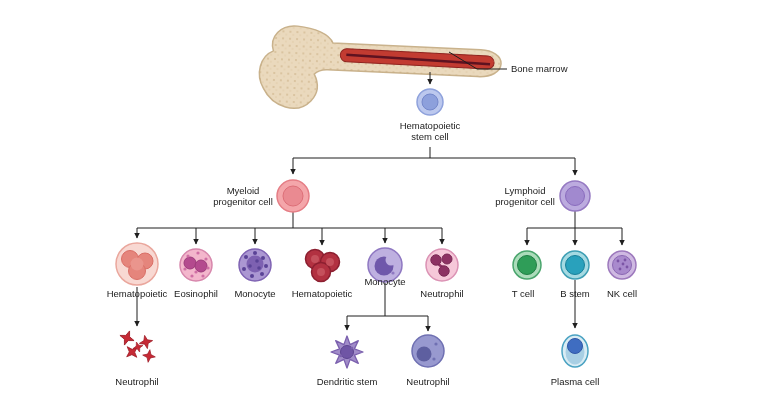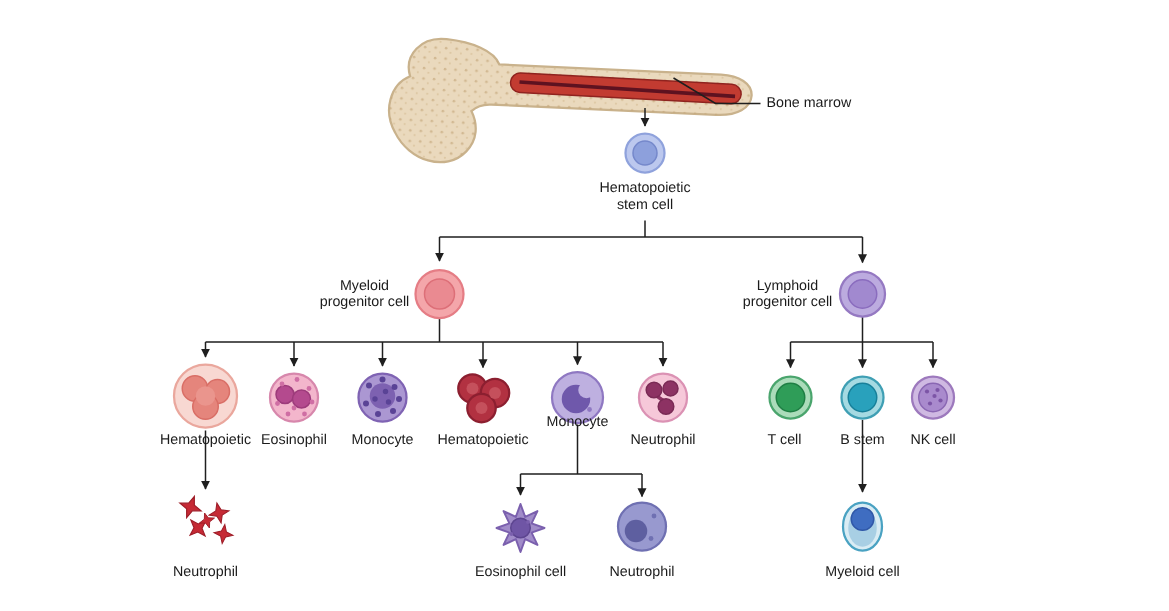--- a/index.html
+++ b/index.html
@@ -212,17 +212,17 @@
   <div class="lbl nw" style="left:196px;top:288px">Eosinophil</div>
   <div class="lbl nw" style="left:255px;top:288px">Monocyte</div>
   <div class="lbl nw" style="left:322px;top:288px">Hematopoietic</div>
   <div class="lbl nw" style="left:385px;top:276px">Monocyte</div>
   <div class="lbl nw" style="left:442px;top:288px">Neutrophil</div>
   <div class="lbl nw" style="left:523px;top:288px">T cell</div>
   <div class="lbl nw" style="left:575px;top:288px">B stem</div>
   <div class="lbl nw" style="left:622px;top:288px">NK cell</div>
 
   <div class="lbl nw" style="left:137px;top:376px">Neutrophil</div>
-  <div class="lbl nw" style="left:347px;top:376px">Eosinophil cell</div>
+  <div class="lbl nw" style="left:347px;top:376px">Dendritic stem</div>
   <div class="lbl nw" style="left:428px;top:376px">Neutrophil</div>
-  <div class="lbl nw" style="left:575px;top:376px">Myeloid cell</div>
+  <div class="lbl nw" style="left:575px;top:376px">Plasma cell</div>
 
 </div>
 
 </body></html>

